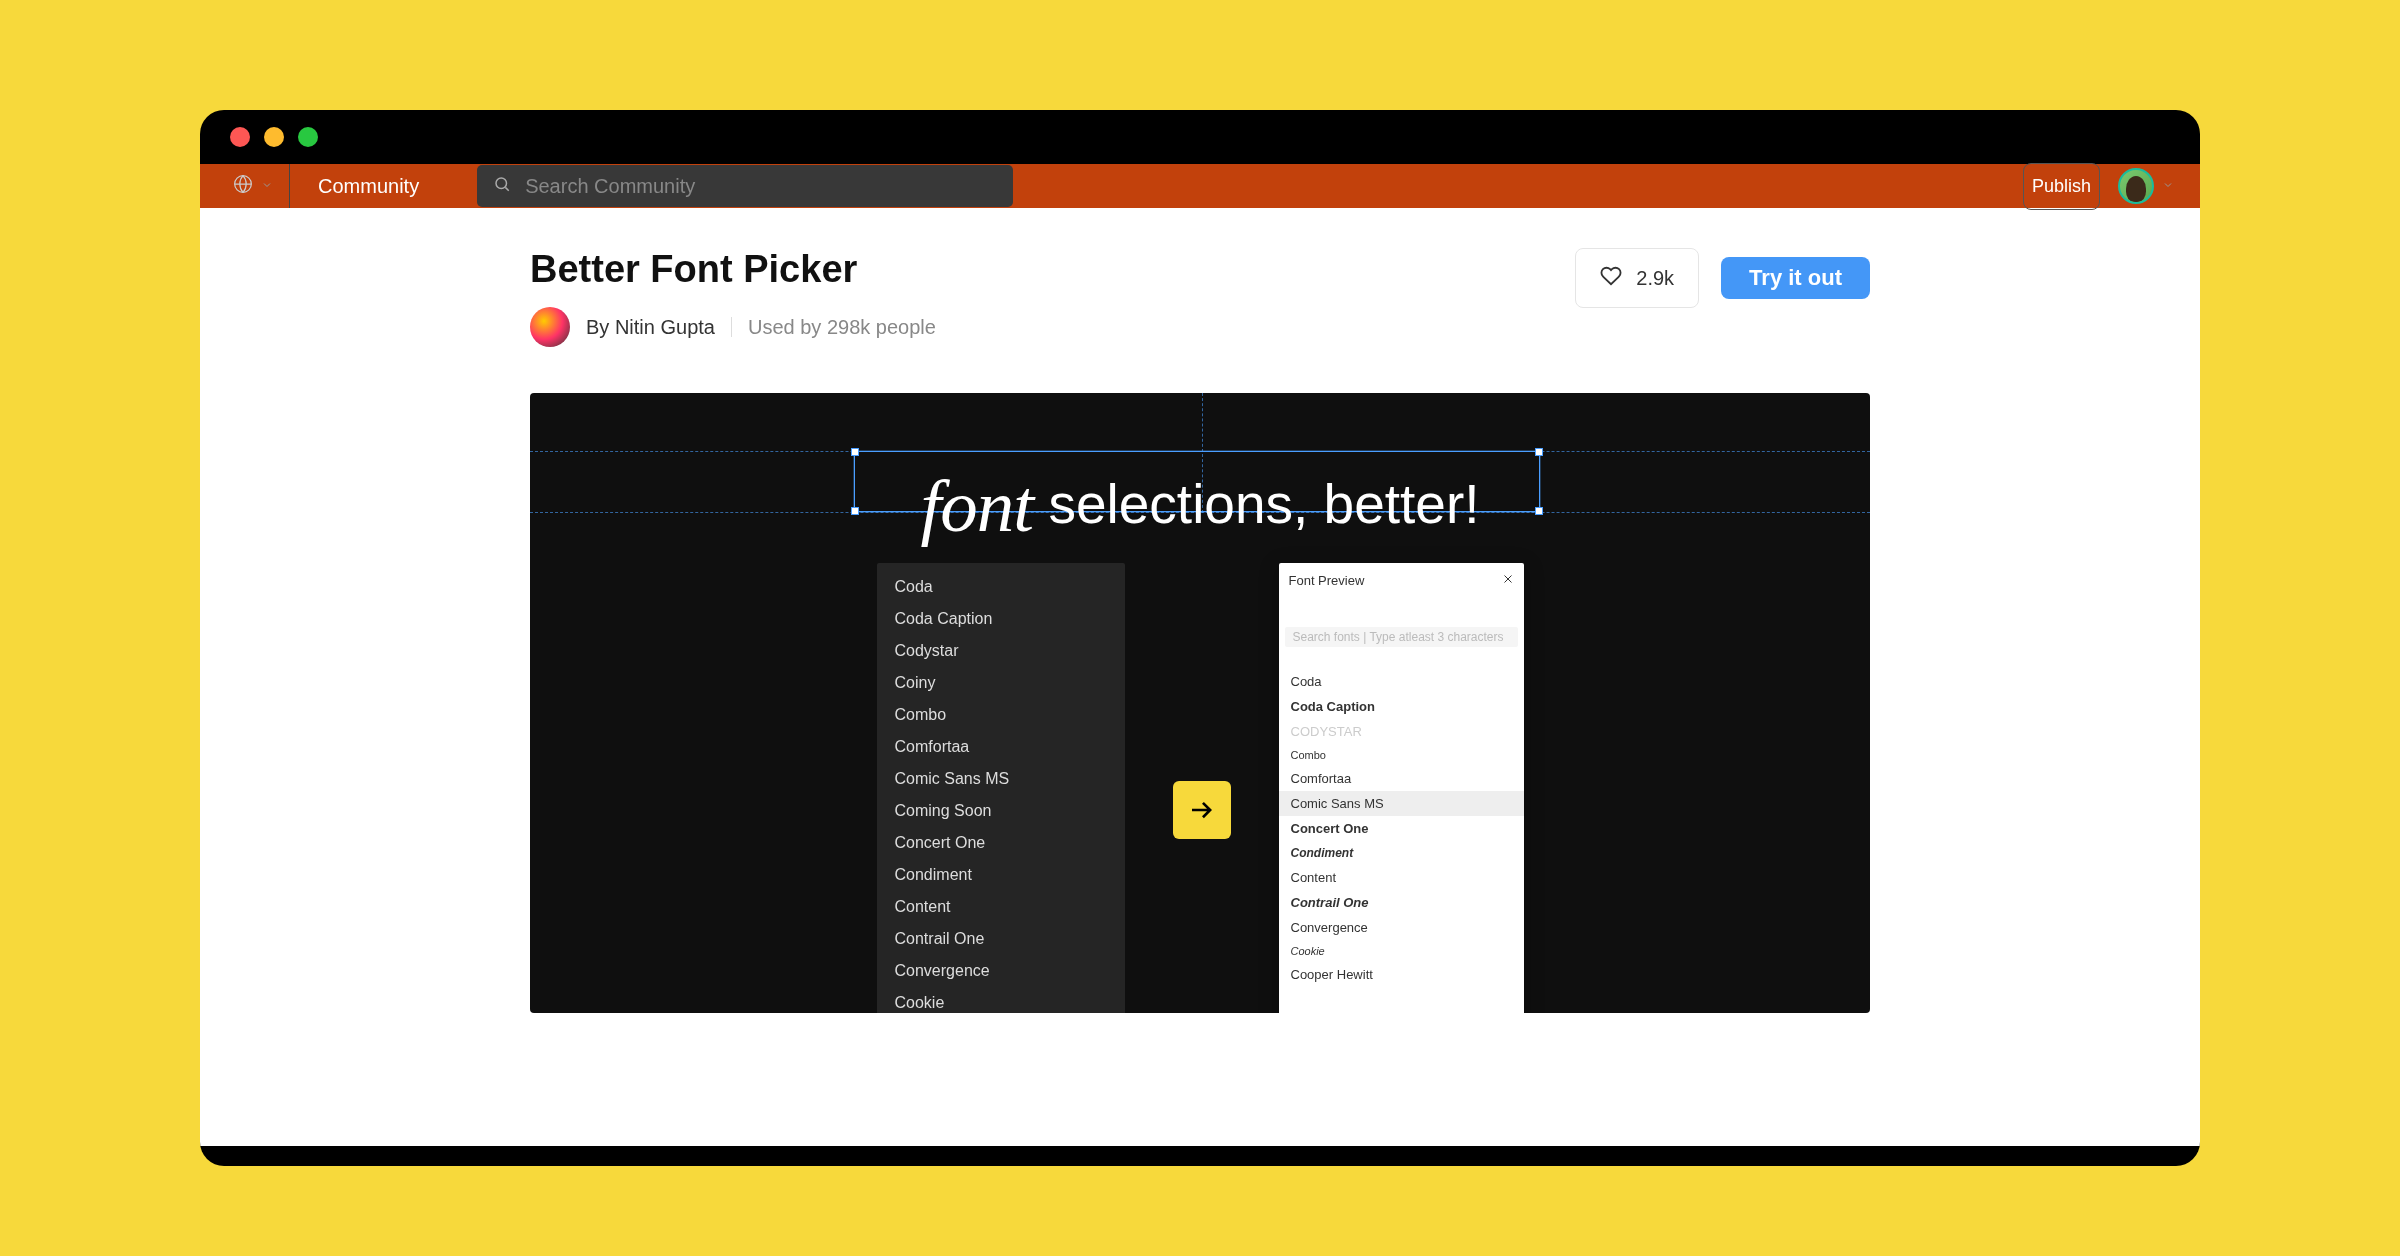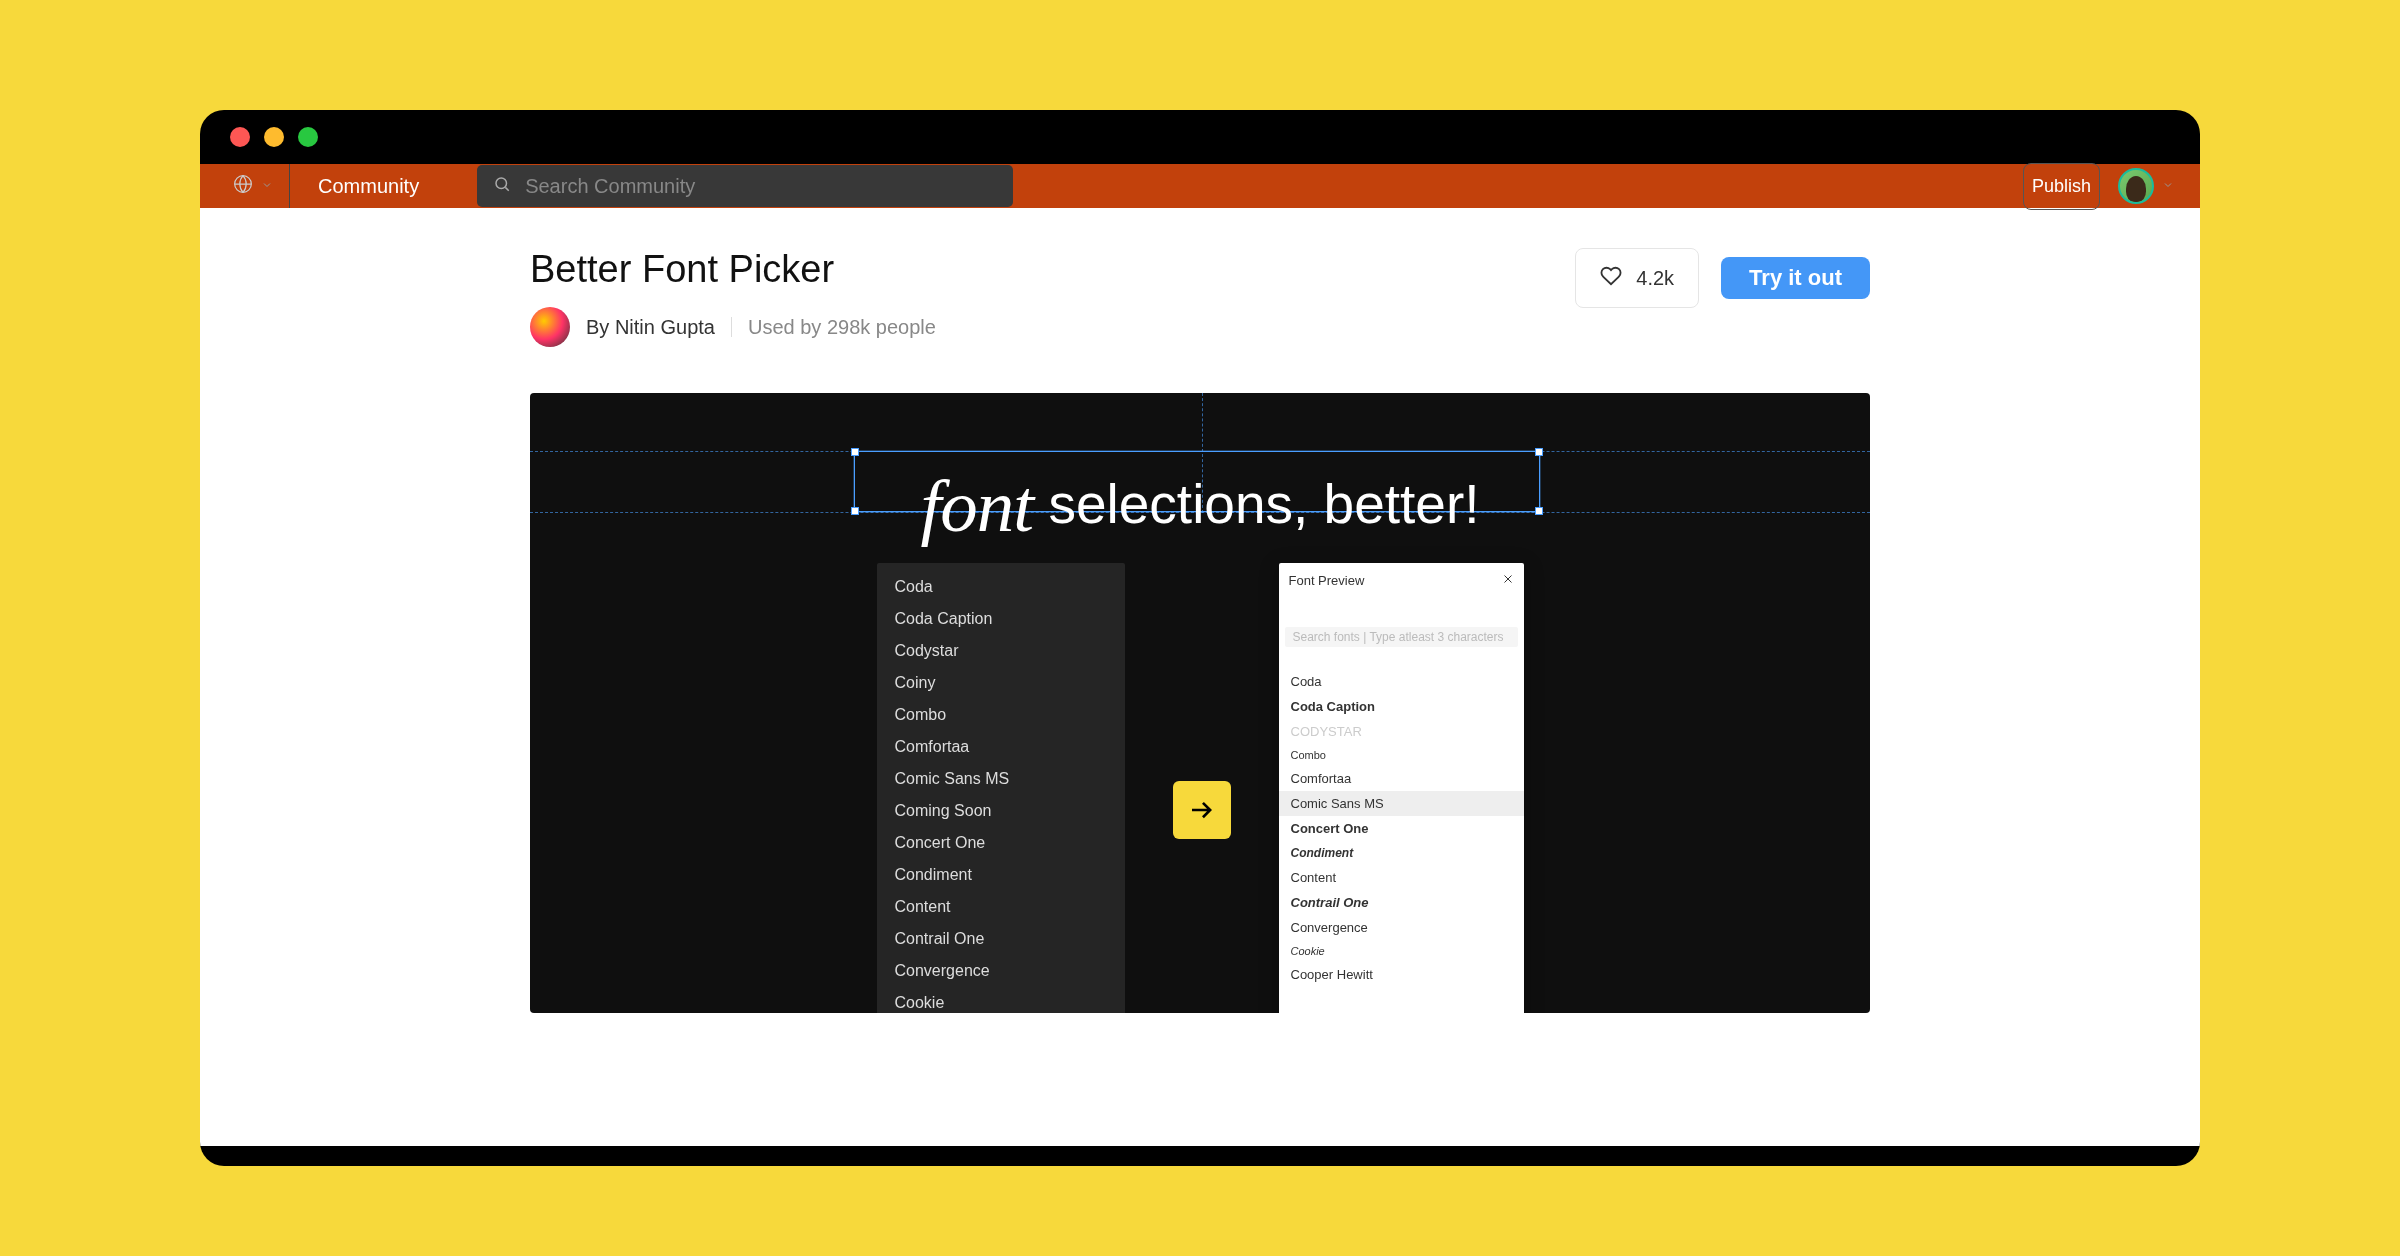--- a/index.html
+++ b/index.html
@@ -21,21 +21,21 @@
 .search-wrap input { flex: 1; background: transparent; border: none; color: #ccc; font-size: 20px; outline: none; }
 .search-wrap input::placeholder { color: #888; }
 .spacer { flex: 1; }
 .publish-btn { background: transparent; border: 1px solid #555; color: #fff; font-size: 18px; padding: 12px 8px; border-radius: 8px; cursor: pointer; margin-right: 18px; }
 .avatar-menu { display: flex; align-items: center; gap: 8px; cursor: pointer; margin-right: 10px; }
 .user-avatar { width: 36px; height: 36px; border-radius: 50%; background: linear-gradient(135deg, #7bc96f 0%, #5aa84e 100%); border: 2px solid #1abc9c; position: relative; overflow: hidden; }
 .user-avatar::after { content:''; position:absolute; inset:6px 6px 0 6px; background:#3b2a1a; border-radius:50% 50% 40% 40%; }
 
 .page { background: #fff; height: calc(100% - 54px - 64px); overflow-y: auto; padding: 40px 0; display: flex; flex-direction: column; align-items: center; }
 .header-row { width: 1340px; display: flex; align-items: flex-start; justify-content: space-between; }
-.title { font-size: 38px; font-weight: 400; color: #111; margin-bottom: 16px; }
+.title { font-size: 38px; font-weight: 700; color: #111; margin-bottom: 16px; }
 .meta-row { display: flex; align-items: center; gap: 16px; }
 .author-avatar { width: 40px; height: 40px; border-radius: 50%; background: radial-gradient(circle at 35% 35%, #ffcc00 0%, #ff3366 50%, #333 100%); }
 .byline { font-size: 20px; color: #333; }
 .divider { width: 1px; height: 20px; background: #ddd; }
 .usedby { font-size: 20px; color: #888; }
 .actions { display: flex; align-items: center; gap: 22px; }
 .like-box { display: flex; align-items: center; gap: 14px; border: 1px solid #e5e5e5; border-radius: 8px; padding: 16px 24px; cursor: pointer; }
 .heart-ico svg { width: 22px; height: 22px; stroke: #333; fill: none; stroke-width: 2; }
 .like-count { font-size: 20px; color: #333; font-weight: 500; }
 .try-btn { background: #4497f7; color: #fff; border: none; font-size: 22px; font-weight: 600; padding: 8px 28px; border-radius: 8px; cursor: pointer; }
@@ -126,21 +126,21 @@
           <span class="usedby">Used by 298k people</span>
         </div>
       </div>
       <div class="actions">
         <div class="like-box">
           <span class="heart-ico">
             <svg viewBox="0 0 24 24">
                 <path d="M20.8 4.6a5.5 5.5 0 00-7.8 0L12 5.6l-1-1a5.5 5.5 0 00-7.8 7.8l1 1L12 21l7.8-7.6 1-1a5.5 5.5 0 000-7.8z"></path>
               </svg>
           </span>
-          <span class="like-count">4.2k</span>
+          <span class="like-count">2.9k</span>
         </div>
         <button class="try-btn">Try it out</button>
       </div>
     </div>
 
     <div class="hero">
       <div class="dashed-h" style="top:58px"></div>
       <div class="dashed-h" style="top:119px"></div>
       <div class="dashed-v" style="left:672px"></div>
       <div class="sel-box" style="left:324px;top:58px;width:686px;height:61px">

